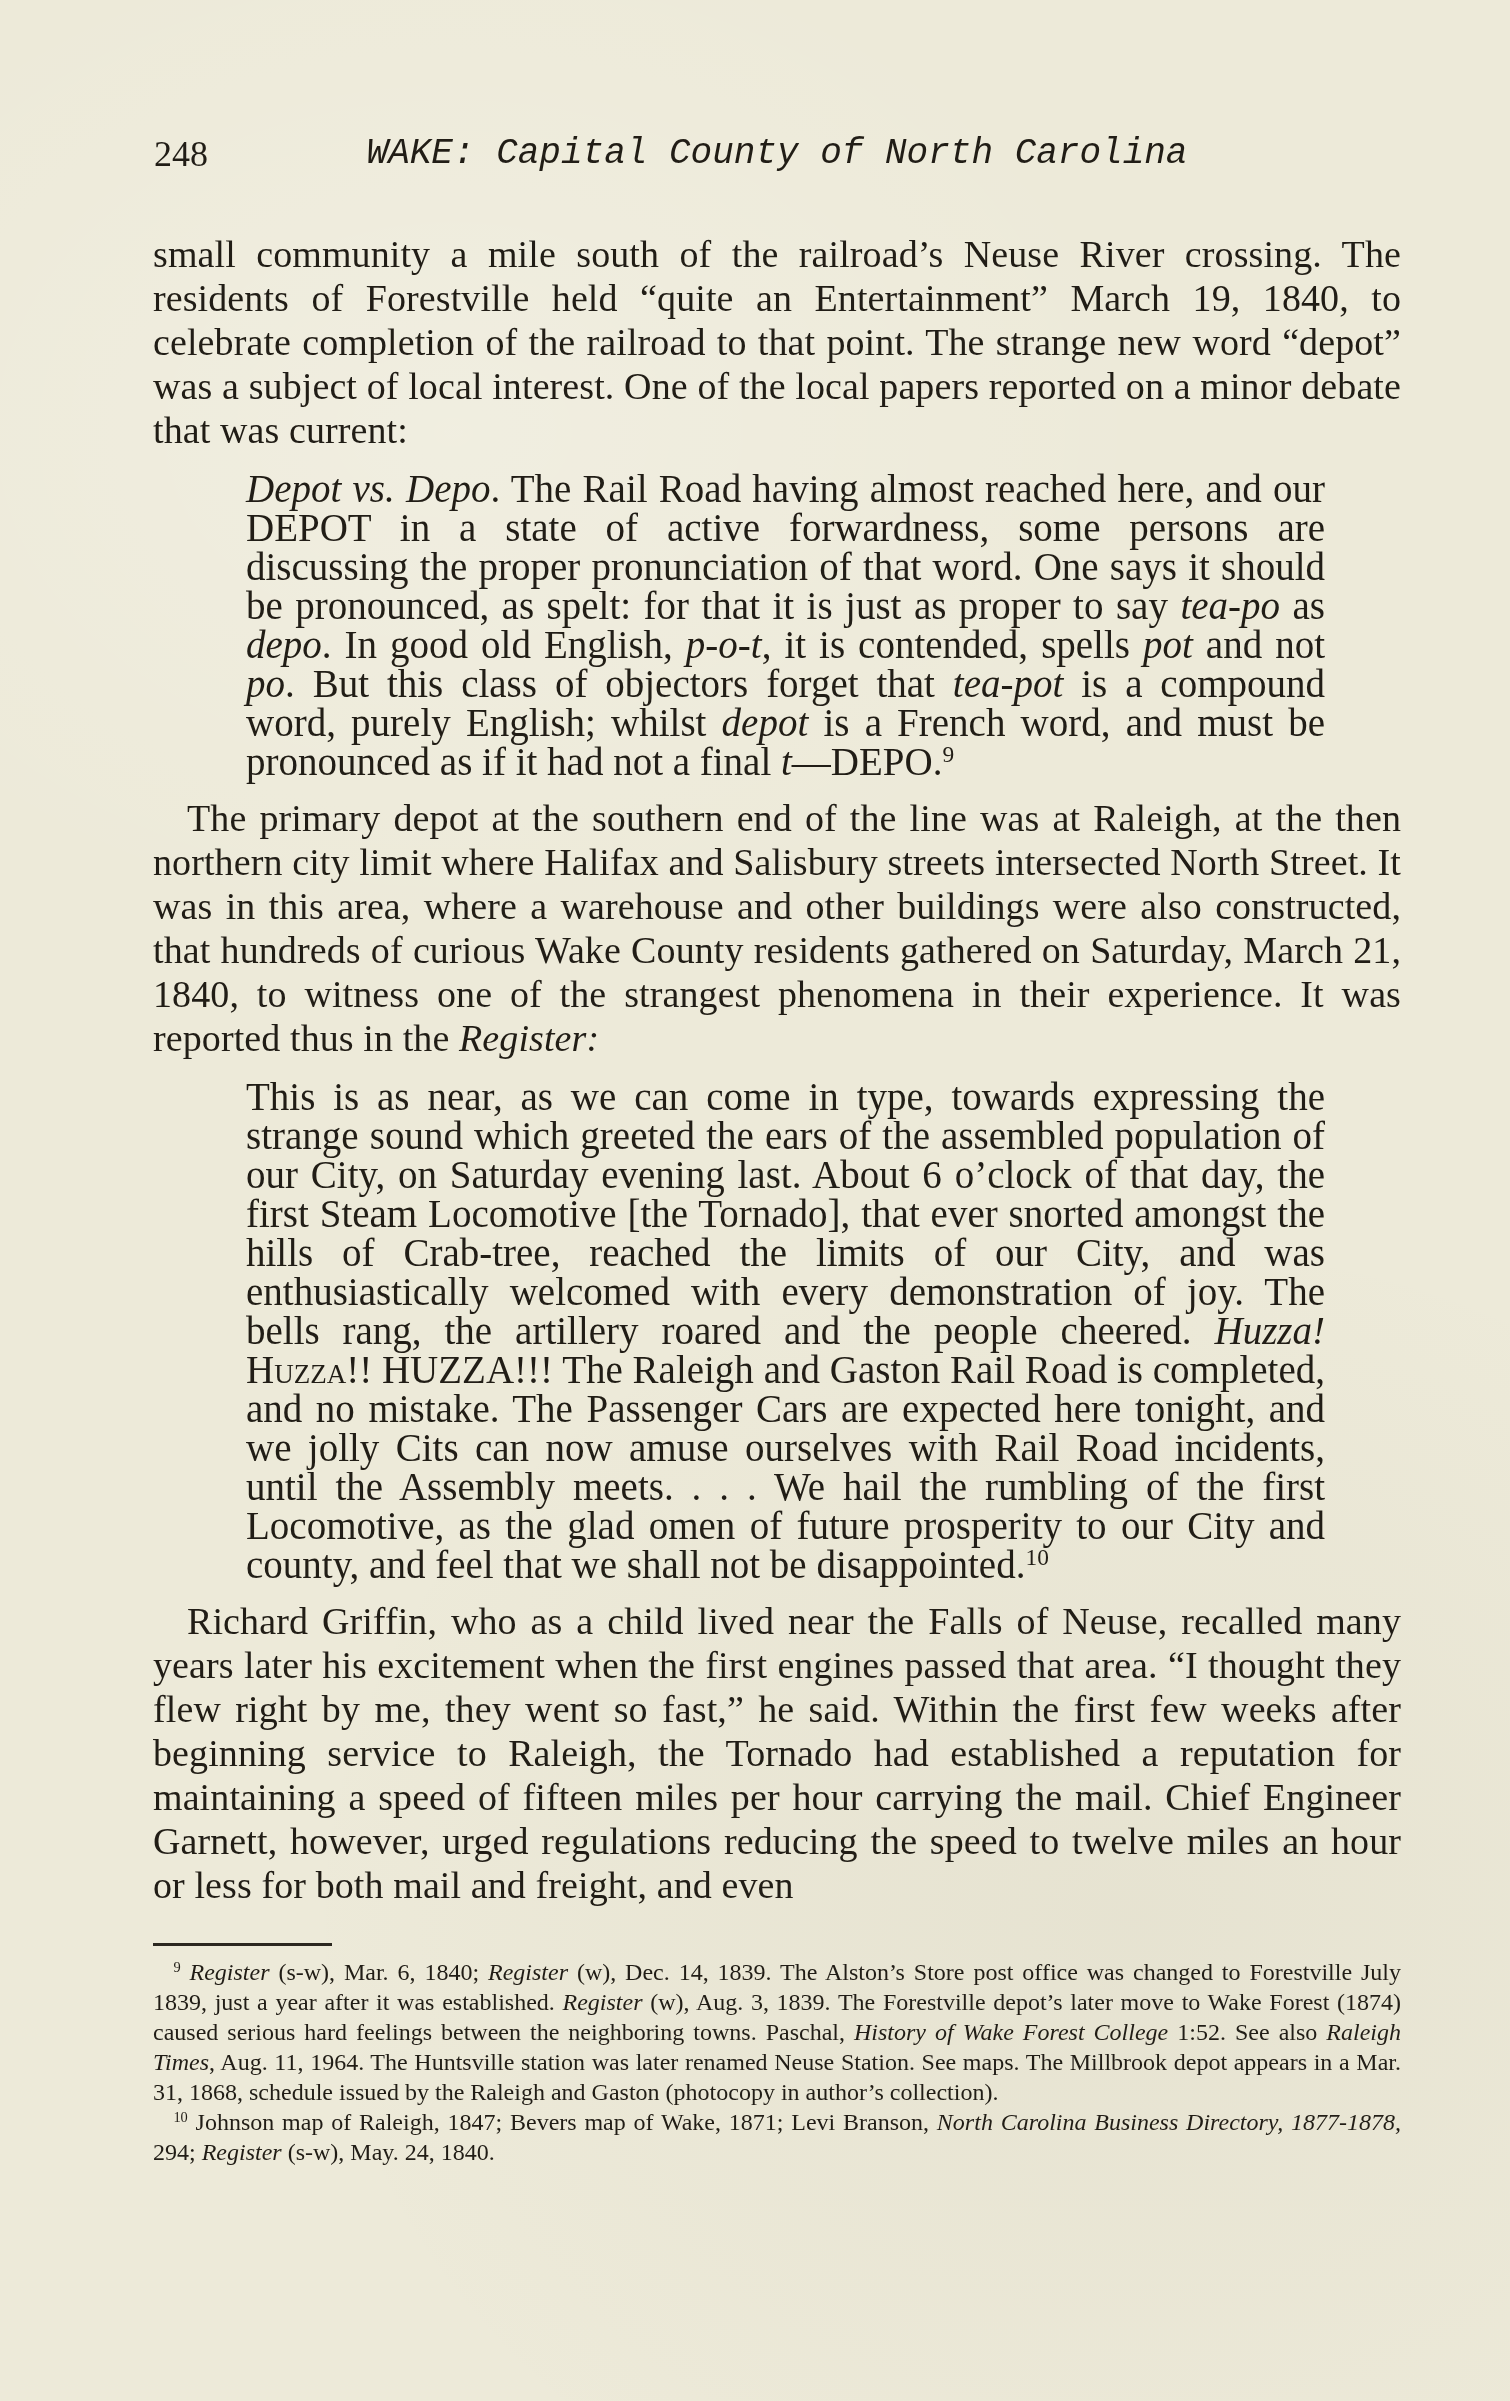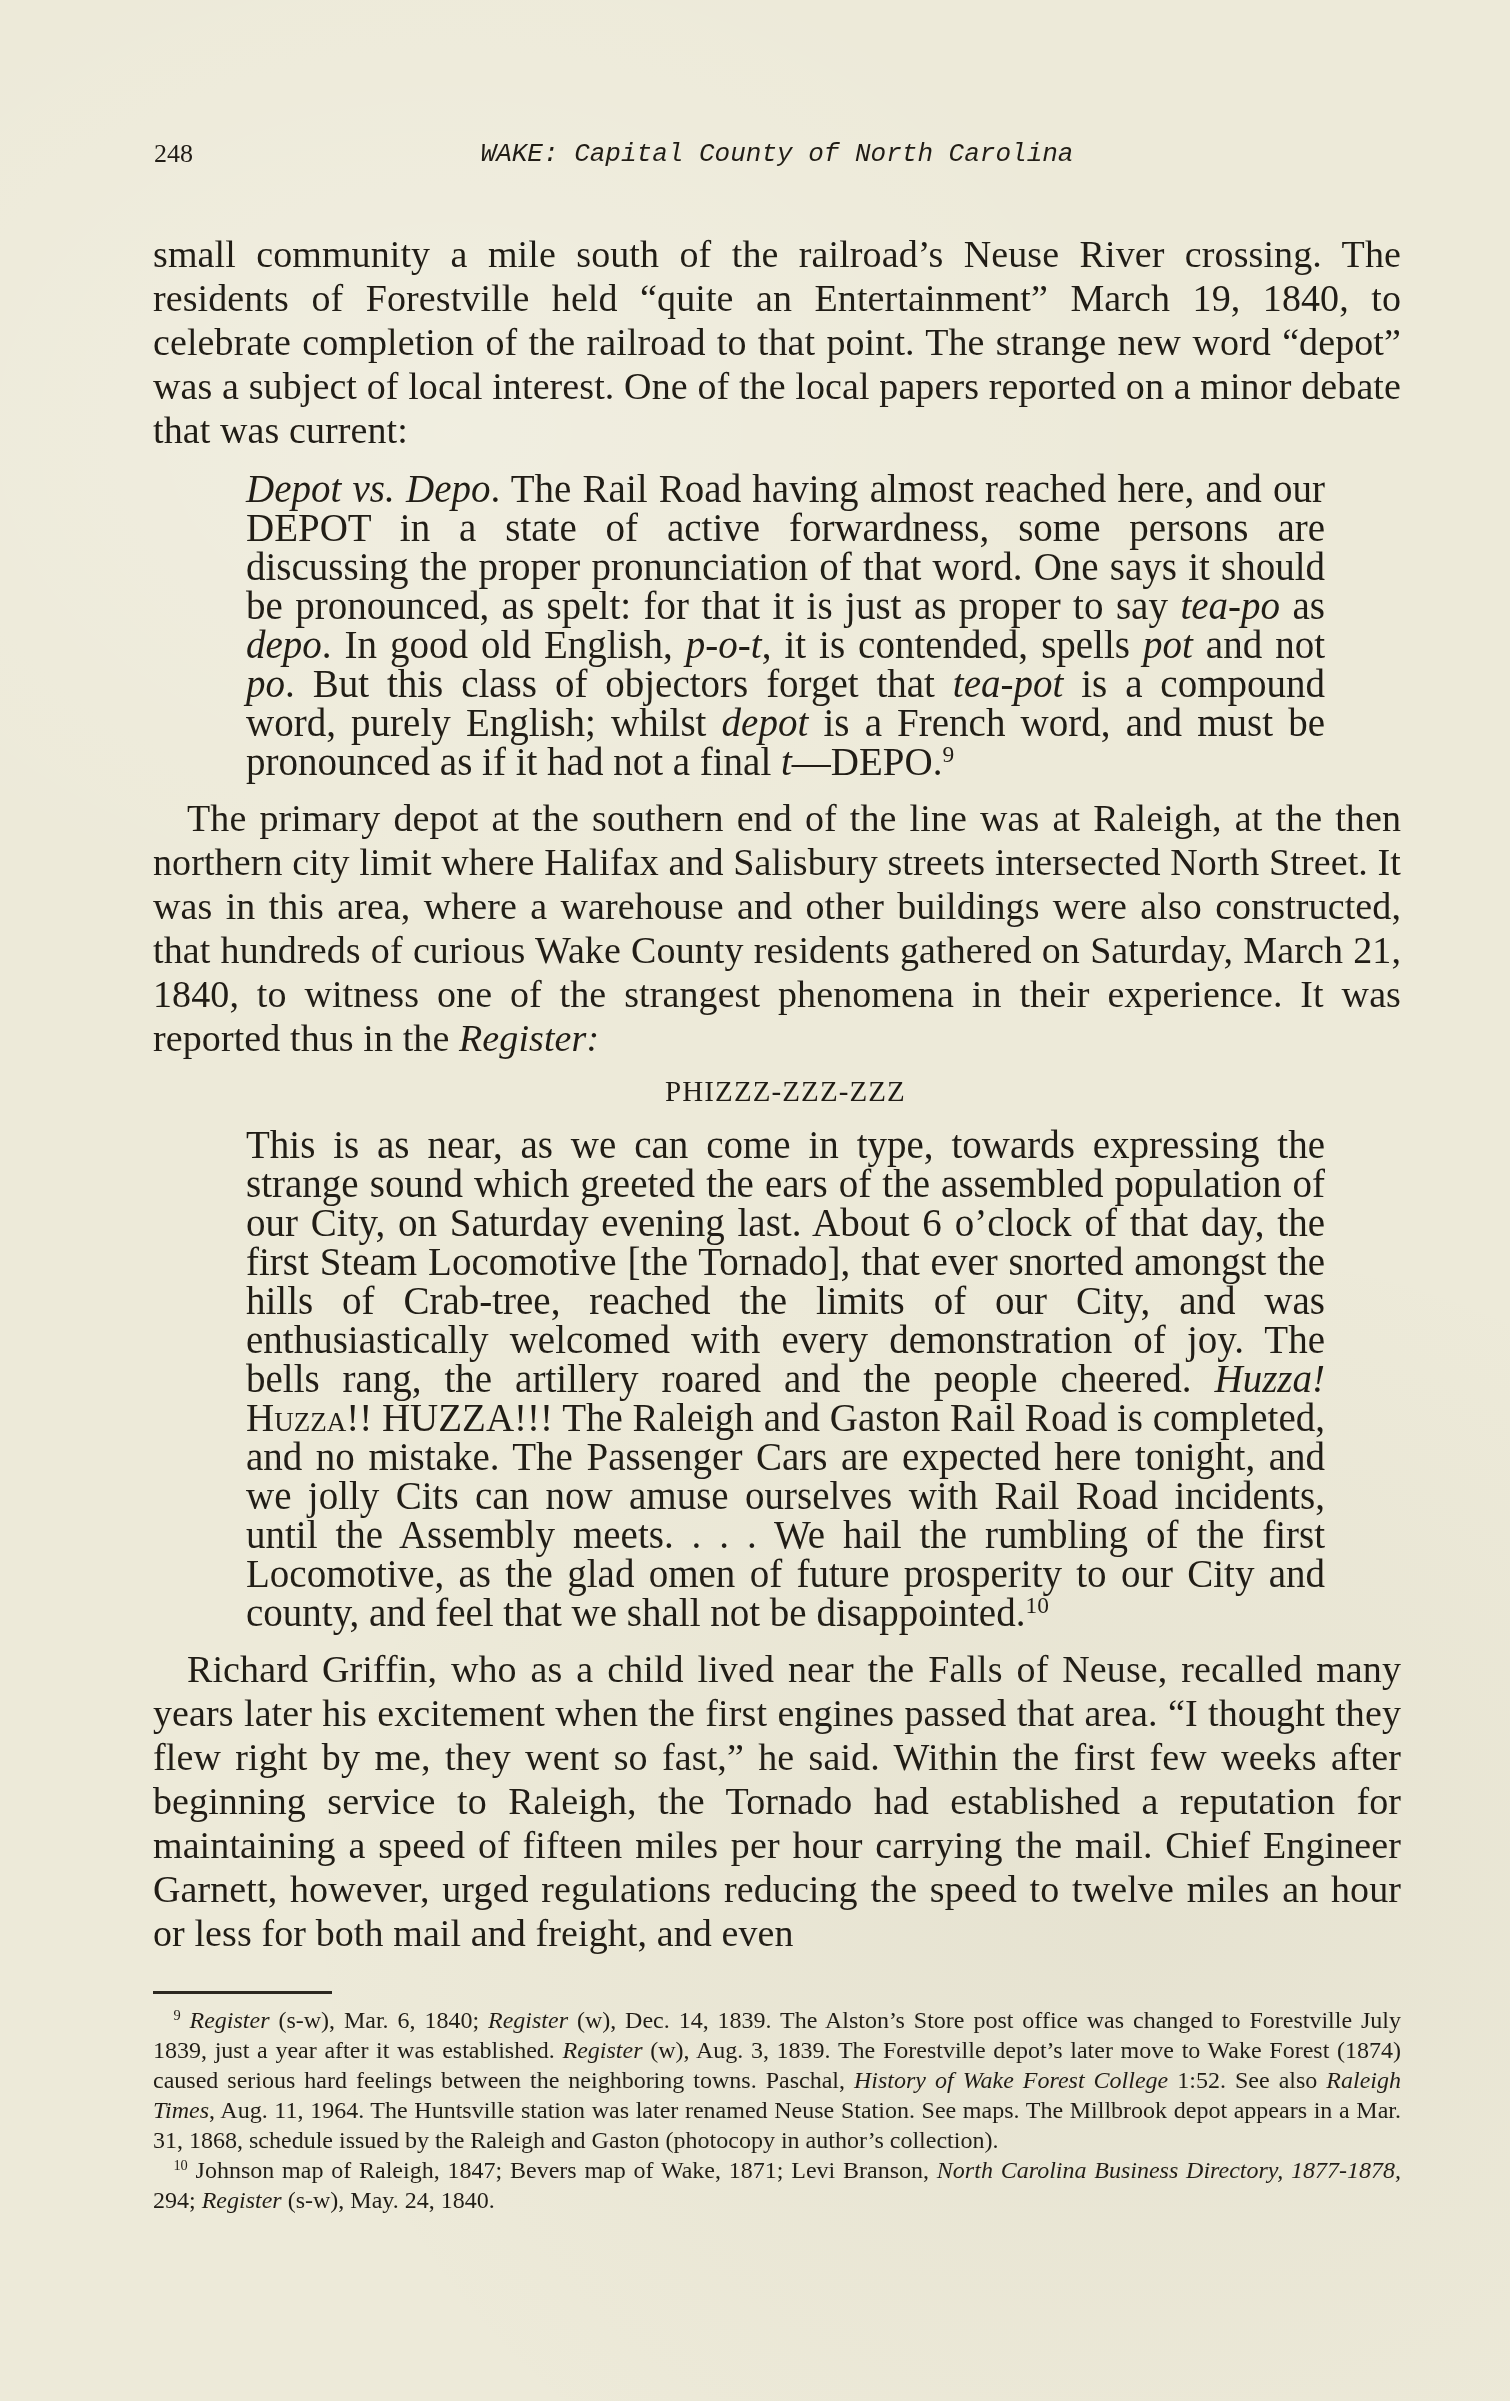--- a/index.html
+++ b/index.html
@@ -24,21 +24,21 @@
   .column{
     position:absolute;
     left:153px;
     top:0;
     width:1248px;
   }
   .page-header{
     position:relative;
     margin-top:133px;
     height:42px;
-    font-size:26px;
+    font-size:36px;
     line-height:42px;
   }
   .pagenum{
     position:absolute;
     left:1.1px;
     top:0;
   }
   .running-title{
     display:block;
     text-align:center;
@@ -102,21 +102,20 @@
 
     <div class="page-header">
       <span class="pagenum">248</span>
       <span class="running-title">WAKE: Capital County of North Carolina</span>
     </div>
 
     <main>
         <p class="body-para first"><span>small community a mile south of the railroad’s Neuse River crossing. The residents of Forestville held “quite an Entertainment” March 19, 1840, to celebrate completion of the railroad to that point. The strange new word “depot” was a subject of local interest. One of the local papers reported on a minor debate that was current:</span></p>
         <blockquote class="bq"><span class="i">Depot vs. Depo</span><span>. The Rail Road having almost reached here, and our DEPOT in a state of active forwardness, some persons are discussing the proper pronunciation of that word. One says it should be pronounced, as spelt: for that it is just as proper to say </span><span class="i">tea-po</span><span> as </span><span class="i">depo</span><span>. In good old English, </span><span class="i">p-o-t</span><span>, it is contended, spells </span><span class="i">pot</span><span> and not </span><span class="i">po</span><span>. But this class of objectors forget that </span><span class="i">tea-pot</span><span> is a compound word, purely English; whilst </span><span class="i">depot</span><span> is a French word, and must be pronounced as if it had not a final </span><span class="i">t</span><span>—DEPO.</span><sup>9</sup></blockquote>
         <p class="body-para indent"><span>The primary depot at the southern end of the line was at Raleigh, at the then northern city limit where Halifax and Salisbury streets intersected North Street. It was in this area, where a warehouse and other buildings were also constructed, that hundreds of curious Wake County residents gathered on Saturday, March 21, 1840, to witness one of the strangest phenomena in their experience. It was reported thus in the </span><span class="i">Register:</span></p>
-        <h3 class="quote-heading"><span>PHIZZZ-ZZZ-ZZZ</span></h3>
         <blockquote class="bq"><span>This is as near, as we can come in type, towards expressing the strange sound which greeted the ears of the assembled population of our City, on Saturday evening last. About 6 o’clock of that day, the first Steam Locomotive [the Tornado], that ever snorted amongst the hills of Crab-tree, reached the limits of our City, and was enthusiastically welcomed with every demonstration of joy. The bells rang, the artillery roared and the people cheered. </span><span class="i">Huzza!</span><span> </span><span class="sc">Huzza!!</span><span> HUZZA!!! The Raleigh and Gaston Rail Road is completed, and no mistake. The Passenger Cars are expected here tonight, and we jolly Cits can now amuse ourselves with Rail Road incidents, until the Assembly meets. .&nbsp;.&nbsp;. We hail the rumbling of the first Locomotive, as the glad omen of future prosperity to our City and county, and feel that we shall not be disappointed.</span><sup>10</sup></blockquote>
         <p class="body-para indent"><span>Richard Griffin, who as a child lived near the Falls of Neuse, recalled many years later his excitement when the first engines passed that area. “I thought they flew right by me, they went so fast,” he said. Within the first few weeks after beginning service to Raleigh, the Tornado had established a reputation for maintaining a speed of fifteen miles per hour carrying the mail. Chief Engineer Garnett, however, urged regulations reducing the speed to twelve miles an hour or less for both mail and freight, and even</span></p>
       </main>
 
     <div class="footnote-rule"></div>
 
     <section class="footnotes">
         <p class="footnote"><sup>9</sup><span> </span><span class="i">Register</span><span> (s-w), Mar. 6, 1840; </span><span class="i">Register</span><span> (w), Dec. 14, 1839. The Alston’s Store post office was changed to Forestville July 1839, just a year after it was established. </span><span class="i">Register</span><span> (w), Aug. 3, 1839. The Forestville depot’s later move to Wake Forest (1874) caused serious hard feelings between the neighboring towns. Paschal, </span><span class="i">History of Wake Forest College</span><span> 1:52. See also </span><span class="i">Raleigh Times</span><span>, Aug. 11, 1964. The Huntsville station was later renamed Neuse Station. See maps. The Millbrook depot appears in a Mar. 31, 1868, schedule issued by the Raleigh and Gaston (photocopy in author’s collection).</span></p>
         <p class="footnote"><sup>10</sup><span> Johnson map of Raleigh, 1847; Bevers map of Wake, 1871; Levi Branson, </span><span class="i">North Carolina Business Directory, 1877-1878,</span><span> 294; </span><span class="i">Register</span><span> (s-w), May. 24, 1840.</span></p>
       </section>

